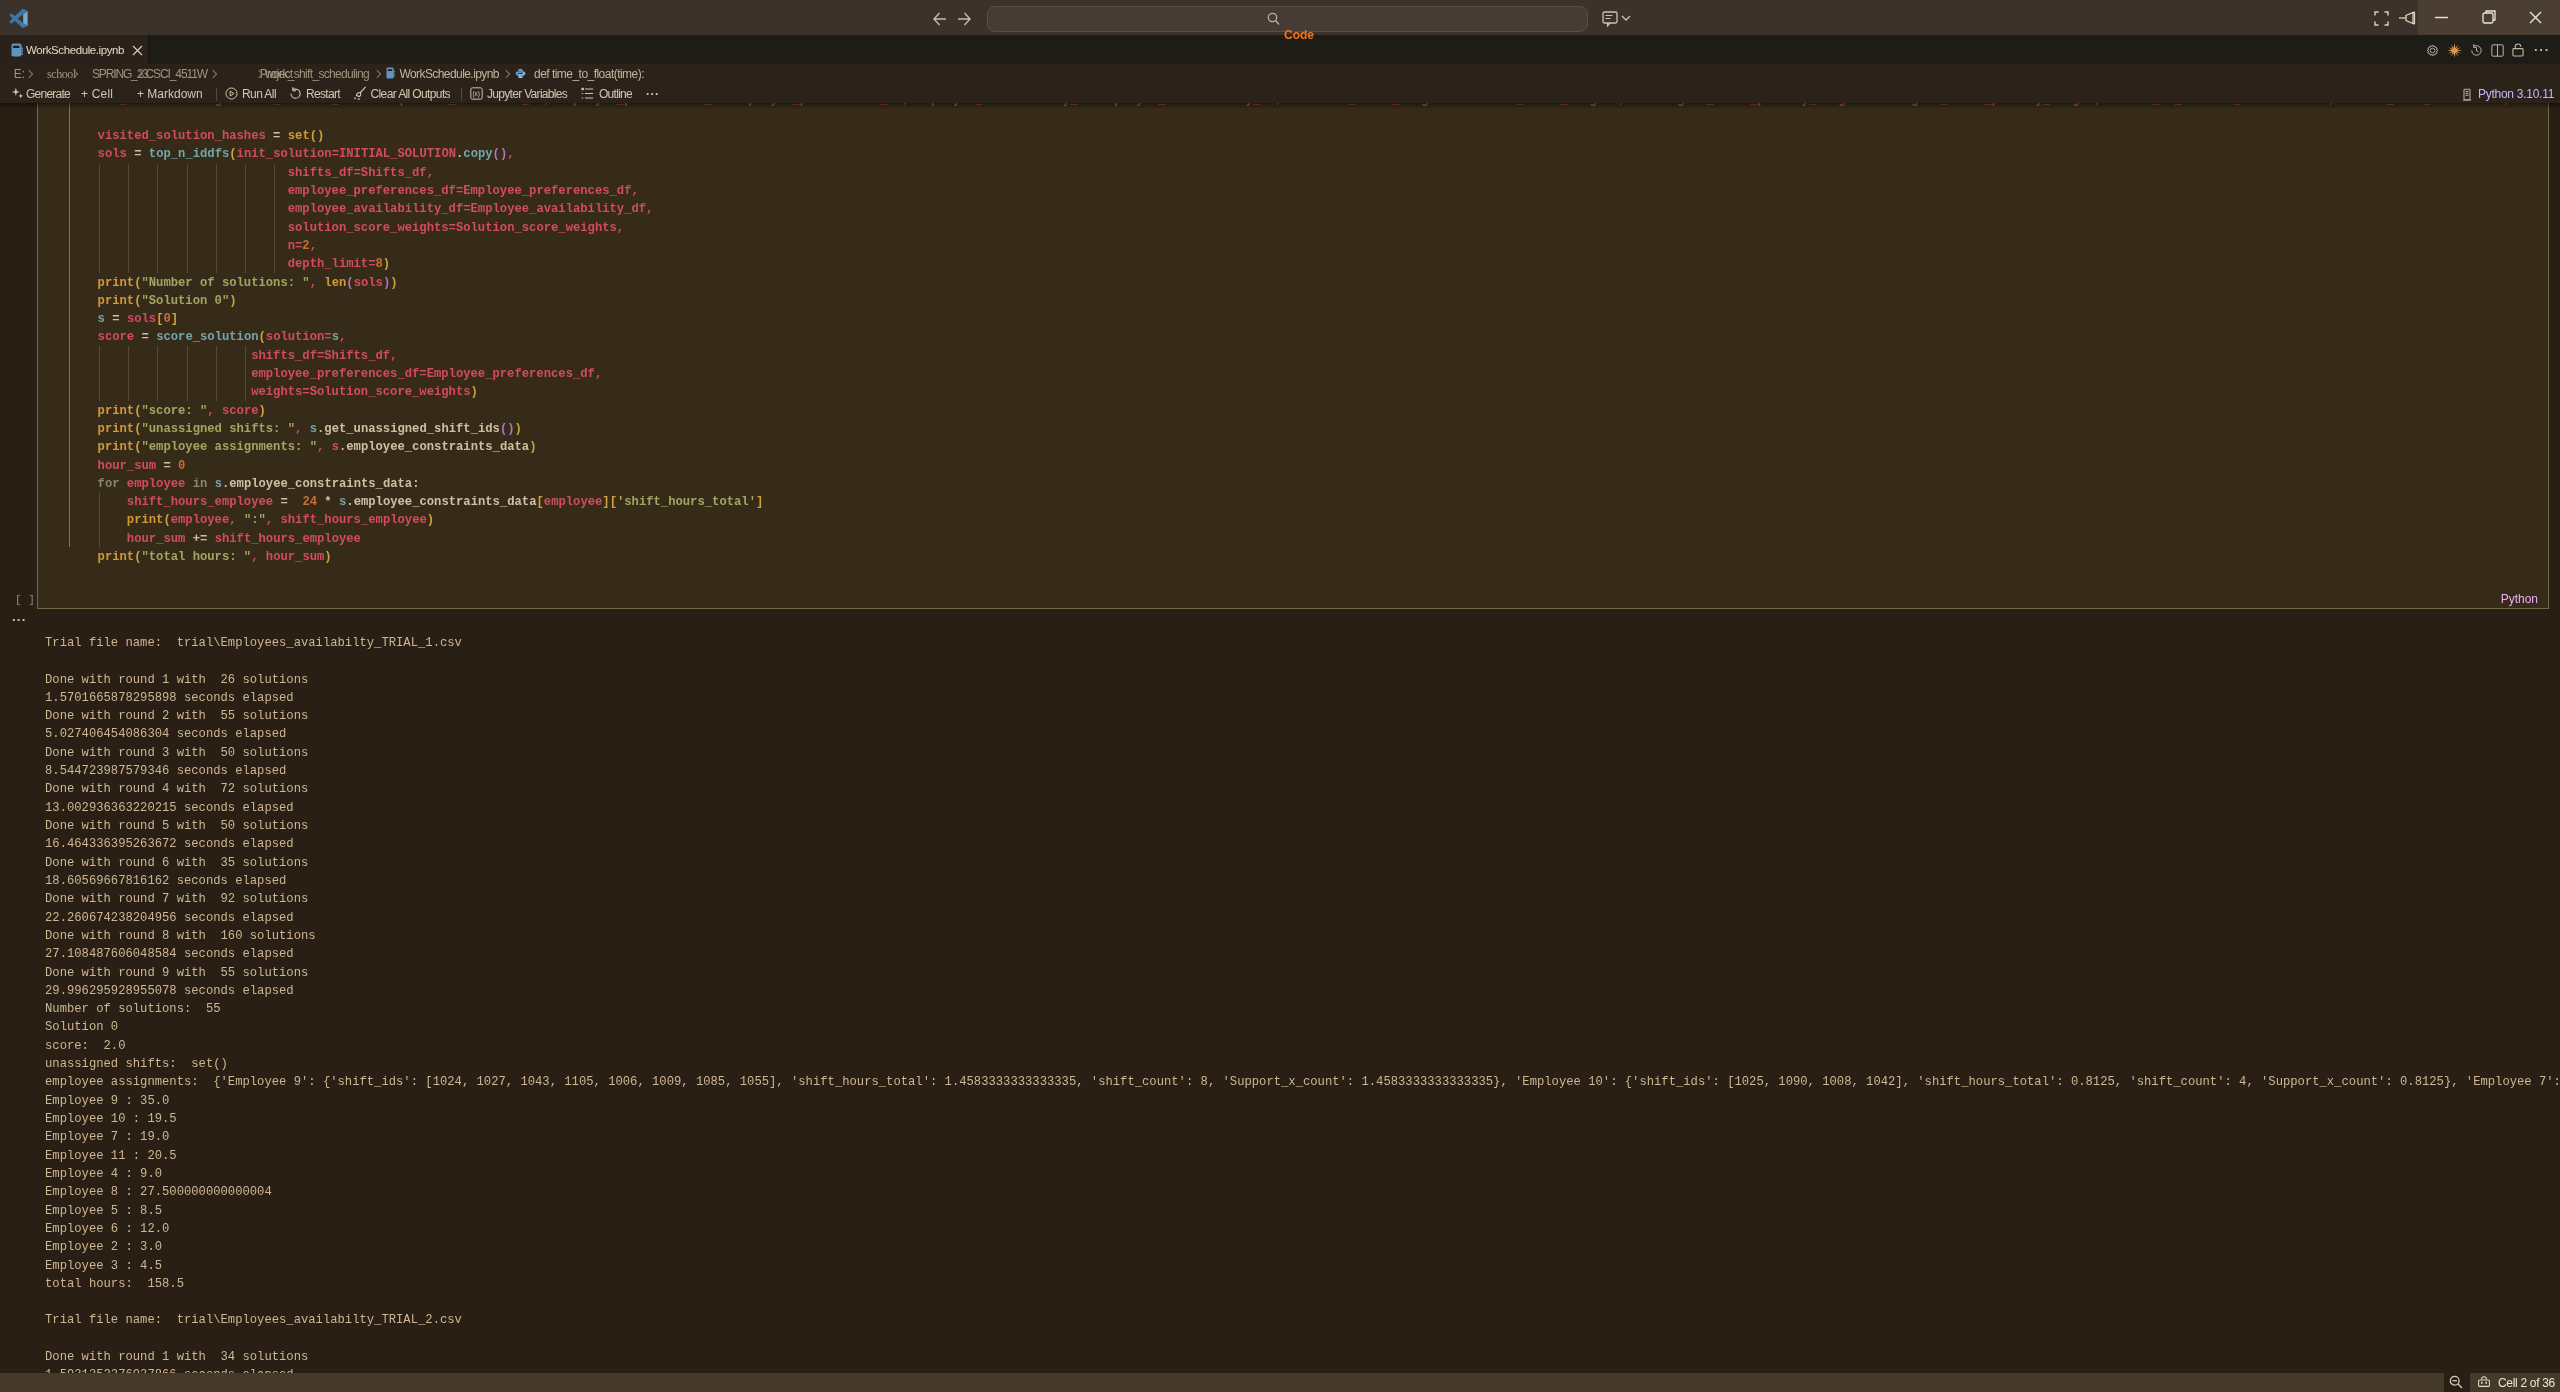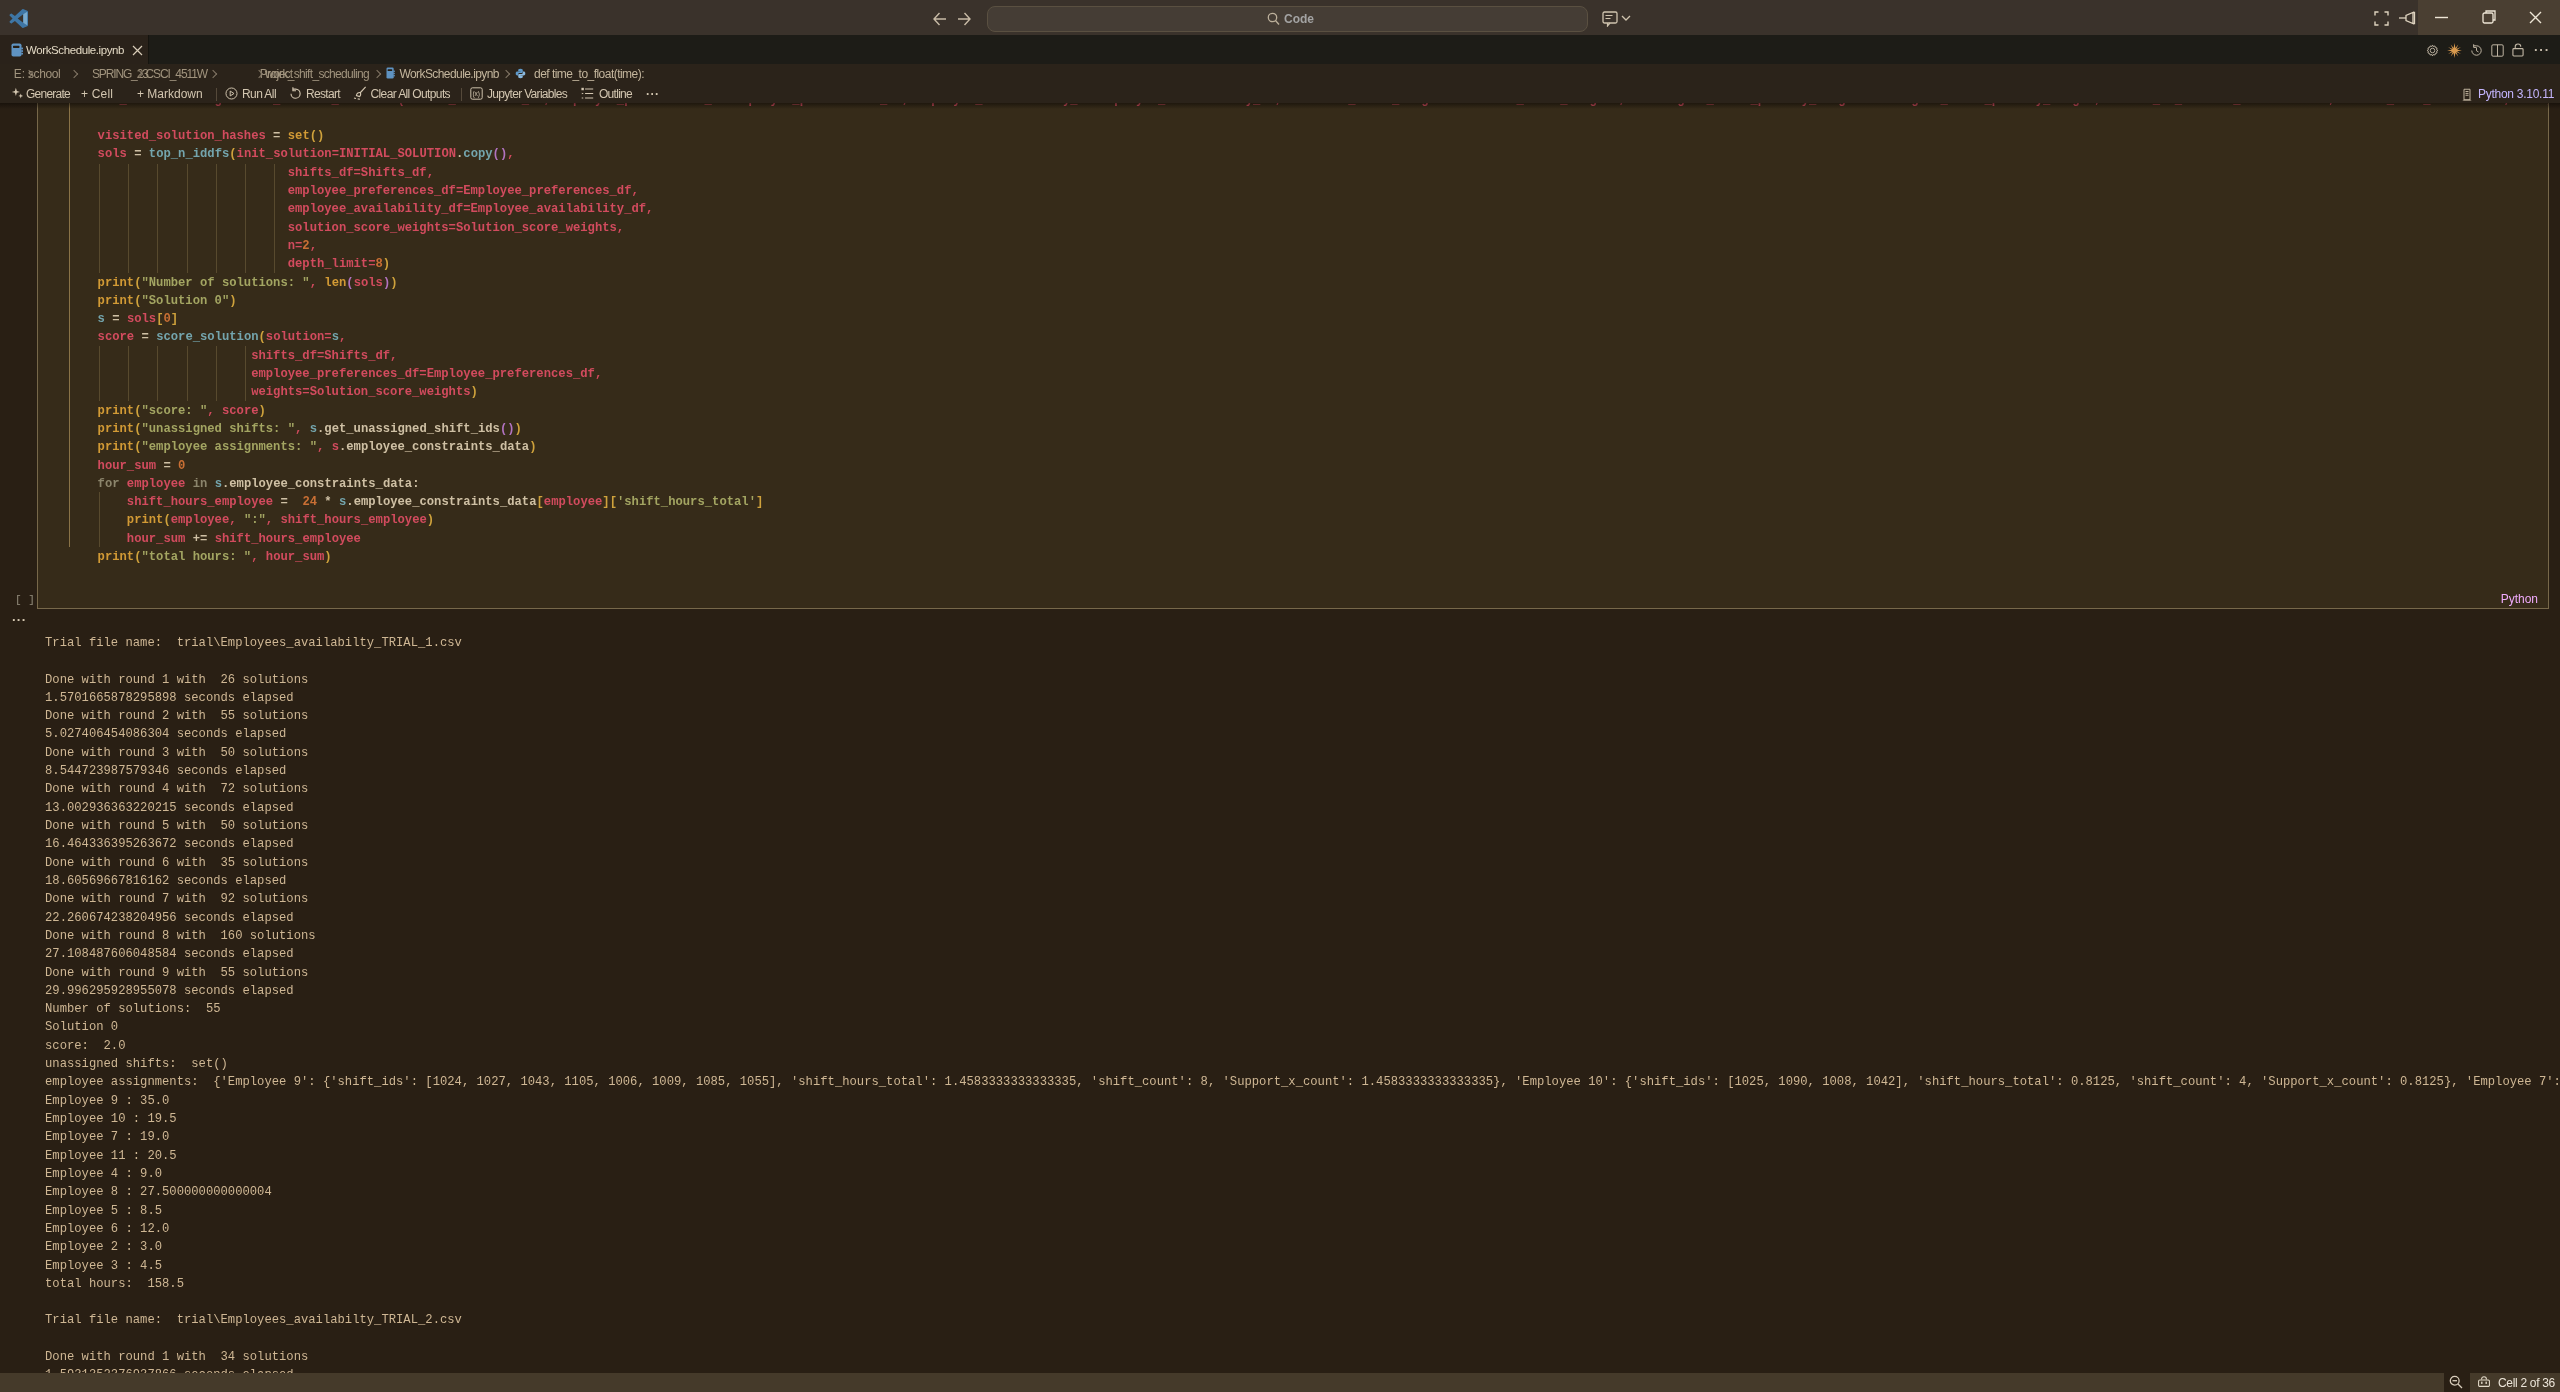--- a/index.html
+++ b/index.html
@@ -88,21 +88,21 @@
   <path d="M7.5 1 L2 7 L7.5 13 M2 7 L14 7" stroke="#c8bba6" stroke-width="1.4" fill="none"></path>
 </svg>
 <svg class="abs" style="left:957px; top:12px;" width="15" height="14" viewBox="0 0 15 14">
   <path d="M7.5 1 L13 7 L7.5 13 M13 7 L1 7" stroke="#c8bba6" stroke-width="1.4" fill="none"></path>
 </svg>
 <div class="abs" id="searchbox"></div>
 <svg class="abs" style="left:1267px; top:12px;" width="13" height="14" viewBox="0 0 13 14">
   <circle cx="5.5" cy="5.5" r="4.2" stroke="#bcb09b" stroke-width="1.3" fill="none"></circle>
   <path d="M8.7 8.7 L12 12.5" stroke="#bcb09b" stroke-width="1.3"></path>
 </svg>
-<div class="abs tbtext" style="left:1284px; top:12px; font-weight:bold; color:#a3a3a3;">Code</div>
+<div class="abs tbtext" style="left:1284px; top:28px; font-weight:bold; color:#f97316;">Code</div>
 <svg class="abs" style="left:1602px; top:11px;" width="16" height="16" viewBox="0 0 16 16">
   <rect x="1" y="1" width="14" height="11" rx="1.5" stroke="#cfc3ae" stroke-width="1.3" fill="none"></rect>
   <path d="M3.5 4.5 h7 M3.5 7.5 h5" stroke="#cfc3ae" stroke-width="1.2"></path>
   <path d="M5.5 12 L5.5 15 L8 12" stroke="#cfc3ae" stroke-width="1.2" fill="none"></path>
 </svg>
 <svg class="abs" style="left:1621px; top:14px;" width="10" height="8" viewBox="0 0 10 8">
   <path d="M1 2 L5 6 L9 2" stroke="#cfc3ae" stroke-width="1.3" fill="none"></path>
 </svg>
 <svg class="abs" style="left:2374px; top:11px;" width="15" height="15" viewBox="0 0 15 15">
   <path d="M1 4.5 L1 1 L4.5 1 M10.5 1 L14 1 L14 4.5 M14 10.5 L14 14 L10.5 14 M4.5 14 L1 14 L1 10.5" stroke="#ded3bf" stroke-width="1.4" fill="none"></path>
@@ -152,21 +152,21 @@
   <path d="M8 1 L8 15" stroke="#c2b7a5" stroke-width="1.2"></path>
 </svg>
 <svg class="abs" style="left:2512px; top:43px;" width="12" height="14" viewBox="0 0 13 15">
   <rect x="1" y="6" width="11" height="8" rx="1" fill="none" stroke="#c2b7a5" stroke-width="1.2"></rect>
   <path d="M3.5 6 L3.5 4 A3 3 0 0 1 9.5 4" fill="none" stroke="#c2b7a5" stroke-width="1.2"></path>
 </svg>
 <div class="abs" style="left:2534px; top:42px; color:#c9bead; font-size:13px; font-weight:bold; letter-spacing:1px;">···</div>
 
 <div class="abs crumb" style="left:13.7px;">E:</div>
 <div class="abs crumbsep" style="left:26.4px;"></div>
-<div class="abs crumb" style="left:28px; letter-spacing:-0.42px;">school</div>
+<div class="abs crumb" style="left:47px; letter-spacing:-0.42px;font-family:Liberation Serif, serif;">school</div>
 <div class="abs crumbsep" style="left:70.8px;"></div>
 <div class="abs crumb" style="left:92px; letter-spacing:-1.15px;">SPRING_23</div>
 <div class="abs crumbsep" style="left:136.2px;"></div>
 <div class="abs crumb" style="left:145.5px; letter-spacing:-1.1px;">CSCI_4511W</div>
 <div class="abs crumbsep" style="left:209.5px;"></div>
 <div class="abs crumb" style="left:218.7px; letter-spacing:-0.65px;margin-left:41px;">Project</div>
 <div class="abs crumbsep" style="left:255.9px;"></div>
 <div class="abs crumb" style="left:265.1px; letter-spacing:-0.67px;">work_shift_scheduling</div>
 <div class="abs crumbsep" style="left:373.5px;"></div>
 <svg class="abs" style="left:385.7px; top:67px;" width="9" height="12" viewBox="0 0 9 12">

